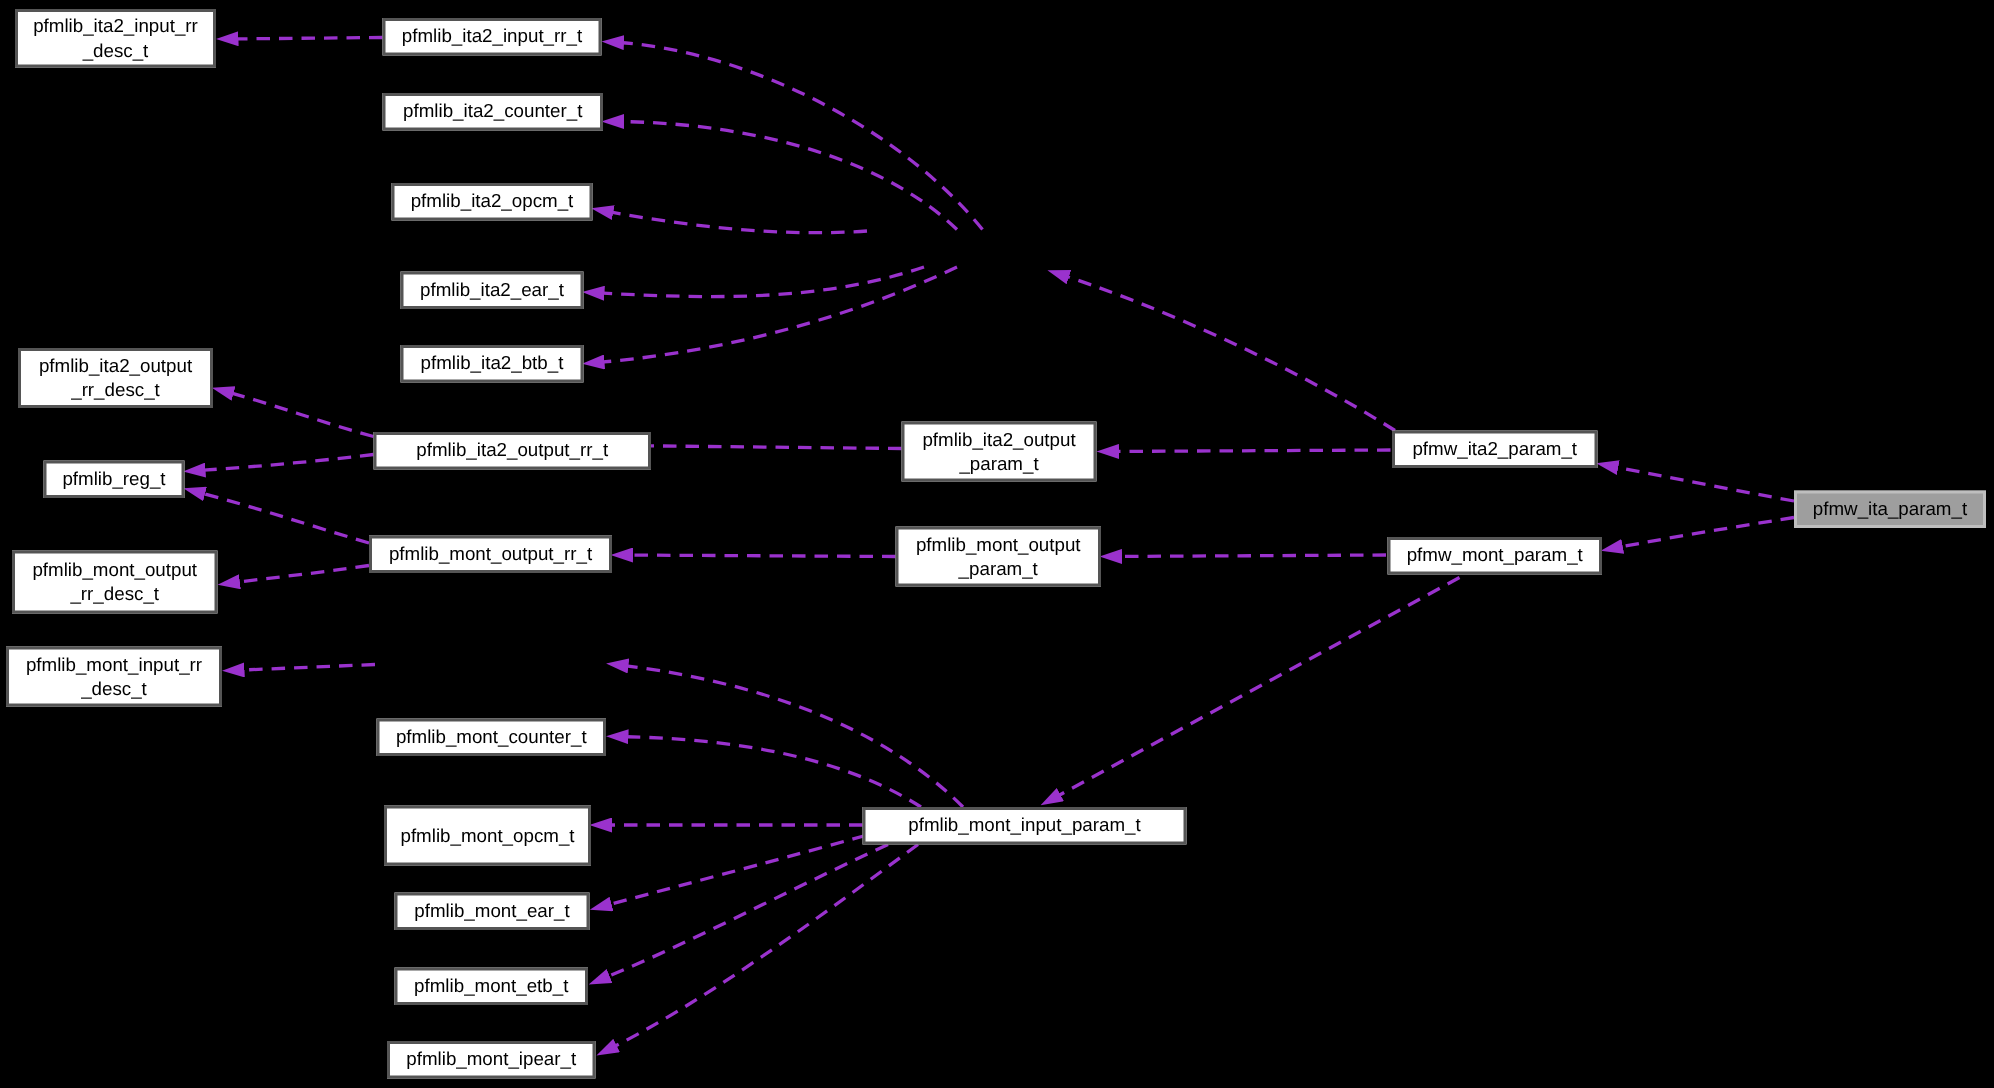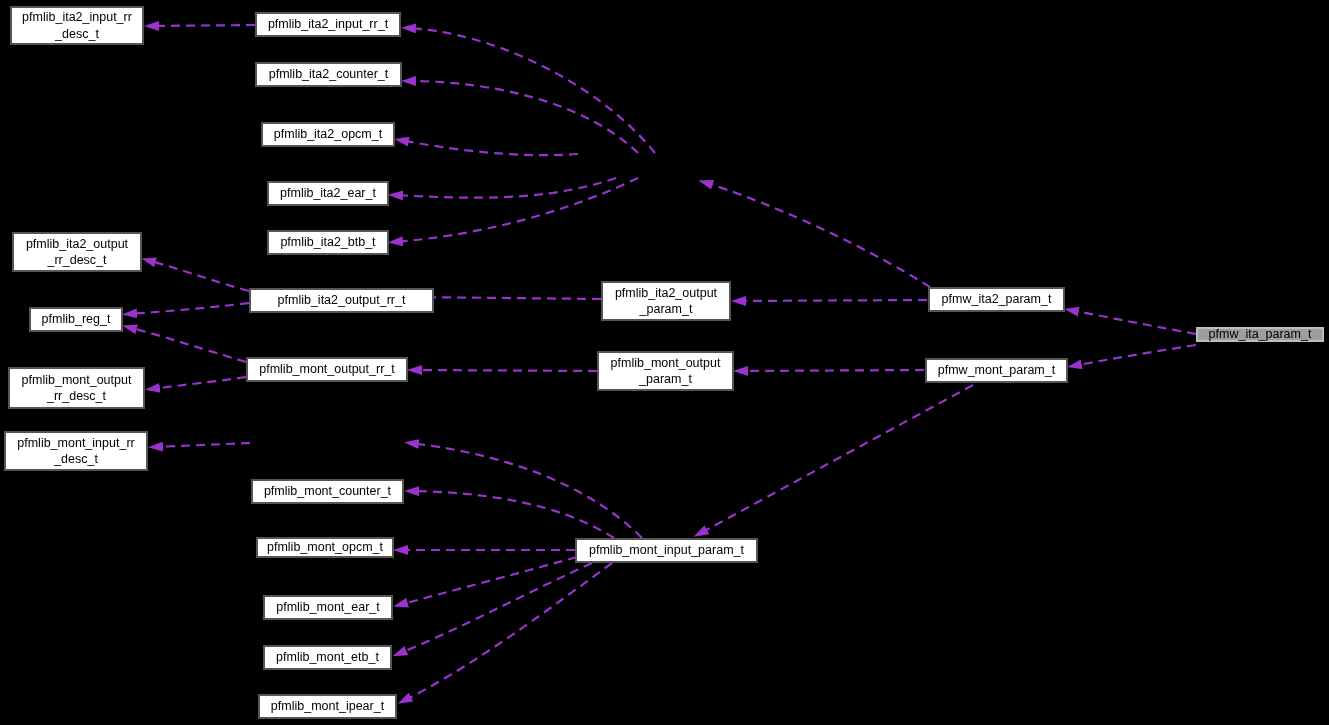--- a/index.html
+++ b/index.html
@@ -70,29 +70,29 @@
   <div class="node" style="left:261px;top:122px;width:134px;height:25px">pfmlib_ita2_opcm_t</div>
   <div class="node" style="left:267px;top:181px;width:122px;height:25px">pfmlib_ita2_ear_t</div>
   <div class="node" style="left:267px;top:230px;width:122px;height:25px">pfmlib_ita2_btb_t</div>
   <div class="node" style="left:12px;top:232px;width:130px;height:40px">pfmlib_ita2_output
 _rr_desc_t</div>
   <div class="node" style="left:249px;top:288px;width:185px;height:25px">pfmlib_ita2_output_rr_t</div>
   <div class="node" style="left:29px;top:307px;width:94px;height:25px">pfmlib_reg_t</div>
   <div class="node" style="left:601px;top:281px;width:130px;height:40px">pfmlib_ita2_output
 _param_t</div>
   <div class="node" style="left:928px;top:287px;width:137px;height:25px">pfmw_ita2_param_t</div>
-  <div class="node selected" style="left:1196px;top:327px;width:128px;height:15px">pfmw_ita_param_t</div>
+  <div class="node selected" style="left:1196px;top:327px;width:128px;height:25px">pfmw_ita_param_t</div>
   <div class="node" style="left:925px;top:358px;width:143px;height:25px">pfmw_mont_param_t</div>
   <div class="node" style="left:597px;top:351px;width:137px;height:40px">pfmlib_mont_output
 _param_t</div>
   <div class="node" style="left:246px;top:357px;width:162px;height:25px">pfmlib_mont_output_rr_t</div>
   <div class="node" style="left:8px;top:367px;width:137px;height:42px">pfmlib_mont_output
 _rr_desc_t</div>
   <div class="node" style="left:4px;top:431px;width:144px;height:40px">pfmlib_mont_input_rr
 _desc_t</div>
   <div class="node" style="left:251px;top:479px;width:153px;height:25px">pfmlib_mont_counter_t</div>
-  <div class="node" style="left:256px;top:537px;width:138px;height:21px">pfmlib_mont_opcm_t</div>
-  <div class="node" style="left:575px;top:538px;width:183px;height:25px">pfmlib_mont_input_param_t</div>
+  <div class="node" style="left:256px;top:537px;width:138px;height:40px">pfmlib_mont_opcm_t</div>
+  <div class="node" style="left:575px;top:538px;width:216px;height:25px">pfmlib_mont_input_param_t</div>
   <div class="node" style="left:263px;top:595px;width:130px;height:25px">pfmlib_mont_ear_t</div>
   <div class="node" style="left:263px;top:645px;width:129px;height:25px">pfmlib_mont_etb_t</div>
   <div class="node" style="left:258px;top:694px;width:139px;height:25px">pfmlib_mont_ipear_t</div>
 
 </div>
 
 </body></html>

